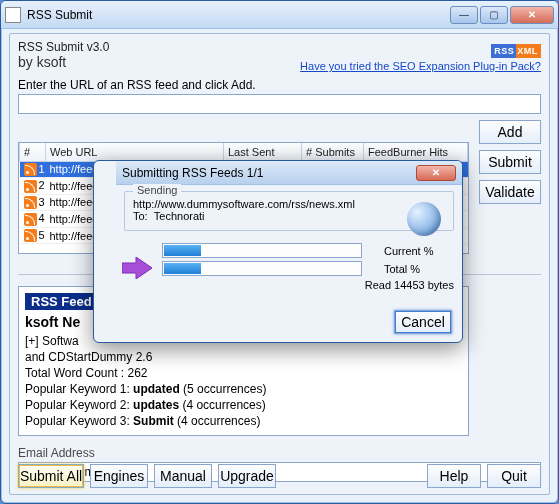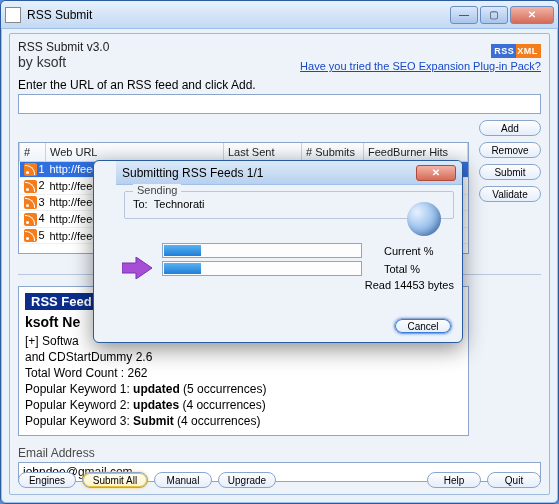--- a/index.html
+++ b/index.html
@@ -35,21 +35,21 @@
   .app-title { font-size:12px; color:#222; }
   .byline { font-size:14px; color:#333; }
   .rss-badge { display:inline-block;width:50px;height:14px;background:linear-gradient(90deg,#3b6fd6 50%,#f57c1a 50%);color:#fff;font-size:9px;line-height:14px;text-align:center;font-weight:bold;letter-spacing:.5px;}
   .promo { font-size:11px;color:#1549c9;text-decoration:underline;cursor:pointer;display:block;margin-top:2px;text-align:right;}
   .prompt { font-size:12px;color:#000000;margin:6px 0 2px; }
 
   .url-row { display:flex; gap:6px; }
   .url-input { flex:1;height:20px;border:1px solid #8aa6cc;background:#fff;font-size:12px;padding:0 4px; }
 
   .sidebar-btns { position:absolute; right:8px; top:86px; width:62px; display:flex; flex-direction:column; gap:6px;}
-  .btn { height:16px;border:1px solid #8aa6cc;border-radius:9px;background:linear-gradient(#fdfdfd,#e5eefb);font-size:10px;display:flex;align-items:center;justify-content:center;cursor:pointer;}
+  .btn { height:24px;border:1px solid #8aa6cc;border-radius:0;background:linear-gradient(#fdfdfd,#e5eefb);font-size:14px;display:flex;align-items:center;justify-content:center;cursor:pointer;}
   .btn:focus,.btn.default{box-shadow:0 0 0 1px #3d7edb inset,0 0 3px #6fa1e8;}
   .btn.highlight{box-shadow:0 0 0 1px #e7c13a inset,0 0 3px #f1d35e;background:linear-gradient(#fffef5,#fdf3c7);}
 
   .table-wrap { position:absolute; left:8px; top:108px; right:80px; height:112px; border:1px solid #8aa6cc;background:#fff;overflow:hidden;}
   table { border-collapse:collapse;width:100%;font-size:11px;table-layout:fixed;}
   th { background:linear-gradient(#fdfdfd,#eef3fa);border:1px solid #c4d3ea;border-top:none;padding:2px 4px;text-align:left;font-weight:normal;color:#222;height:18px;white-space:nowrap;overflow:hidden;}
   td { padding:1px 4px; border-bottom:1px solid #f0f0f0;white-space:nowrap;overflow:hidden;}
   tr.selected td { background:#2f6fde;color:#fff; }
   tr.selected td .rss-ico { filter:none; }
   .rss-ico { width:13px;height:13px;display:inline-block;background:#f57c1a;border-radius:2px;position:relative;vertical-align:middle;margin-right:2px;}
@@ -75,21 +75,21 @@
     border:1px solid #2a5a9f; border-radius:6px;
     background:#eef3fa;
     box-shadow:0 6px 22px rgba(0,0,0,.45);
     overflow:hidden;
     padding-left:22px;
   }
   .mtitle { height:24px;background:linear-gradient(#dceaf9,#b7d0ee);display:flex;align-items:center;padding:0 6px;font-size:12px;border-bottom:1px solid #9fc0e8;}
   .mtitle .mtxt{flex:1;}
   .mtitle .mclose{width:40px;height:16px;background:linear-gradient(#f3b4a9,#d56b57);border:1px solid #b04a36;border-radius:3px;color:#fff;display:flex;align-items:center;justify-content:center;font-size:10px;font-weight:bold;}
   .mbody{padding:6px 8px 8px 8px;position:relative;height:calc(100% - 24px);}
-  .group{border:1px solid #b8c7de;border-radius:2px;padding:6px 8px 8px 8px;margin-bottom:24px;position:relative;font-size:11px;}
+  .group{border:1px solid #b8c7de;border-radius:2px;padding:6px 8px 8px 8px;margin-bottom:12px;position:relative;font-size:11px;}
   .group .legend{position:absolute;top:-8px;left:8px;background:#eef3fa;padding:0 4px;font-size:11px;color:#444;}
   .globe{position:absolute;right:12px;top:10px;width:34px;height:34px;border-radius:50%;background:radial-gradient(circle at 30% 30%,#e6f1ff,#8cb8ea 60%,#3f76c8);box-shadow:inset -3px -3px 6px rgba(0,0,0,.2);}
   .arrow{width:30px;height:22px;display:inline-block;vertical-align:middle;}
   .arrow svg{width:100%;height:100%;}
   .prog-row{display:flex;align-items:center;gap:22px;margin:3px 0 3px 38px;font-size:11px;}
   .prog{flex:0 0 200px;height:15px;border:1px solid #8aa6cc;background:#fdfdfd;position:relative;}
   .prog .seg{position:absolute;top:1px;height:11px;background:linear-gradient(#5ab2f3,#1f7fd8);}
   .status{margin-left:76px;font-size:11px;margin-top:2px;text-align:right;}
   .cancel-wrap{position:absolute;right:10px;bottom:8px;}
 </style>
@@ -119,21 +119,20 @@
       </div>
     </div>
 
     <div class="prompt">Enter the URL of an RSS feed and click Add.</div>
     <div class="url-row">
       <input class="url-input" value="" style="">
     </div>
 
     <div class="sidebar-btns">
       <div class="btn">Add</div>
-      <div class="btn">Remove</div>
       <div class="btn">Submit</div>
       <div class="btn">Validate</div>
     </div>
 
     <div class="table-wrap">
       <table>
         <colgroup>
             <col style="width:26px">
             <col>
             <col style="width:78px">
@@ -199,39 +198,40 @@
       <p>Total Word Count : 262</p>
       <p class="kw"><span>Popular Keyword 1: </span><b>updated</b><span> (5 occurrences)</span></p>
       <p class="kw"><span>Popular Keyword 2: </span><b>updates</b><span> (4 occurrences)</span></p>
       <p class="kw"><span>Popular Keyword 3: </span><b>Submit</b><span> (4 occurrences)</span></p>
     </div>
 
     <div class="email-label">Email Address</div>
     <input class="email-input" value="johndoe@gmail.com" style="">
 
     <div class="bottom-btns">
+      <div class="btn highlight" style="width:66px">Submit All</div>
       <div class="btn" style="width:58px">Engines</div>
-      <div class="btn highlight" style="width:66px">Submit All</div>
       <div class="btn" style="width:58px">Manual</div>
       <div class="btn" style="width:58px">Upgrade</div>
       <div class="spacer"></div>
       <div class="btn" style="width:54px">Help</div>
       <div class="btn" style="width:54px">Quit</div>
     </div>
   </div>
 </div>
 
 <div class="modal">
   <div class="mtitle">
     <span class="mtxt">Submitting RSS Feeds 1/1</span>
     <div class="mclose">✕</div>
   </div>
   <div class="mbody">
     <div class="group">
       <span class="legend">Sending</span>
+      <div>http://www.dummysoftware.com/rss/news.xml</div>
       <div><span>To:</span>&nbsp;&nbsp;<span>Technorati</span></div>
       <span class="globe"></span>
     </div>
 
     <span class="arrow" style="position:absolute;left:6px;top:72px">
       <svg viewBox="0 0 30 22">
           <polygon points="0,6 14,6 14,0 30,11 14,22 14,16 0,16" fill="#a64fd6" stroke="#7a2fb0"></polygon>
         </svg>
     </span>
 

